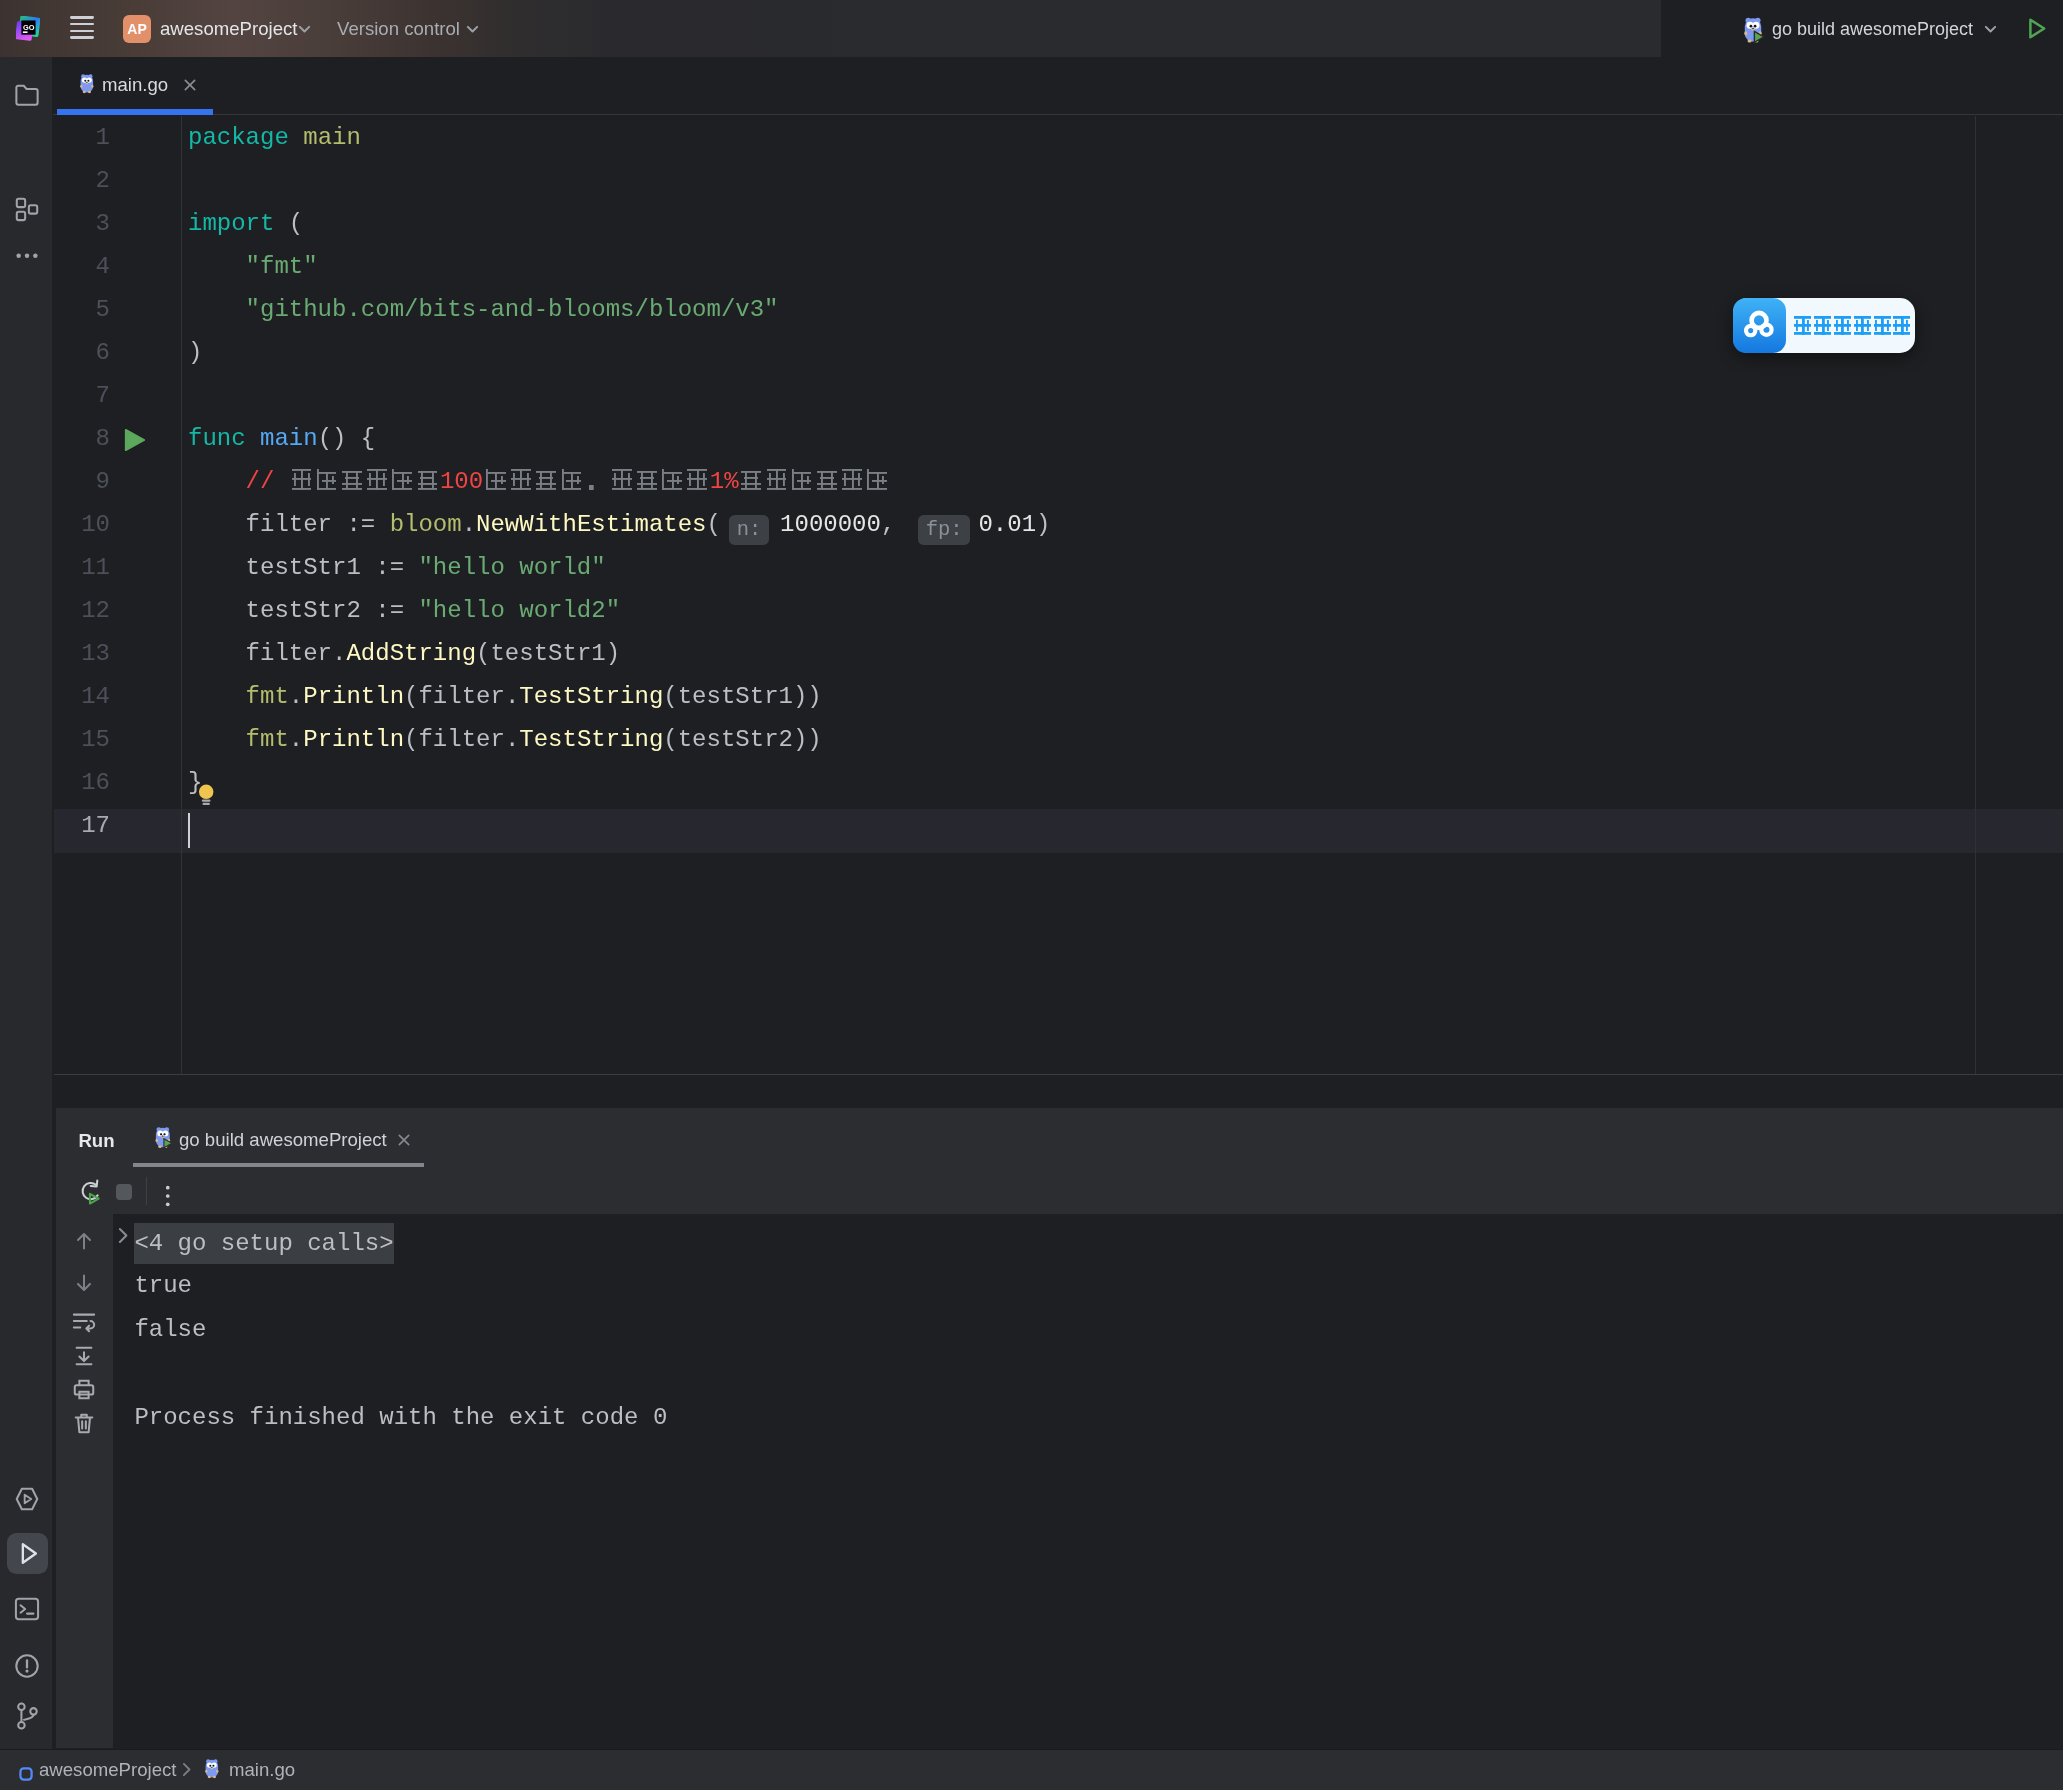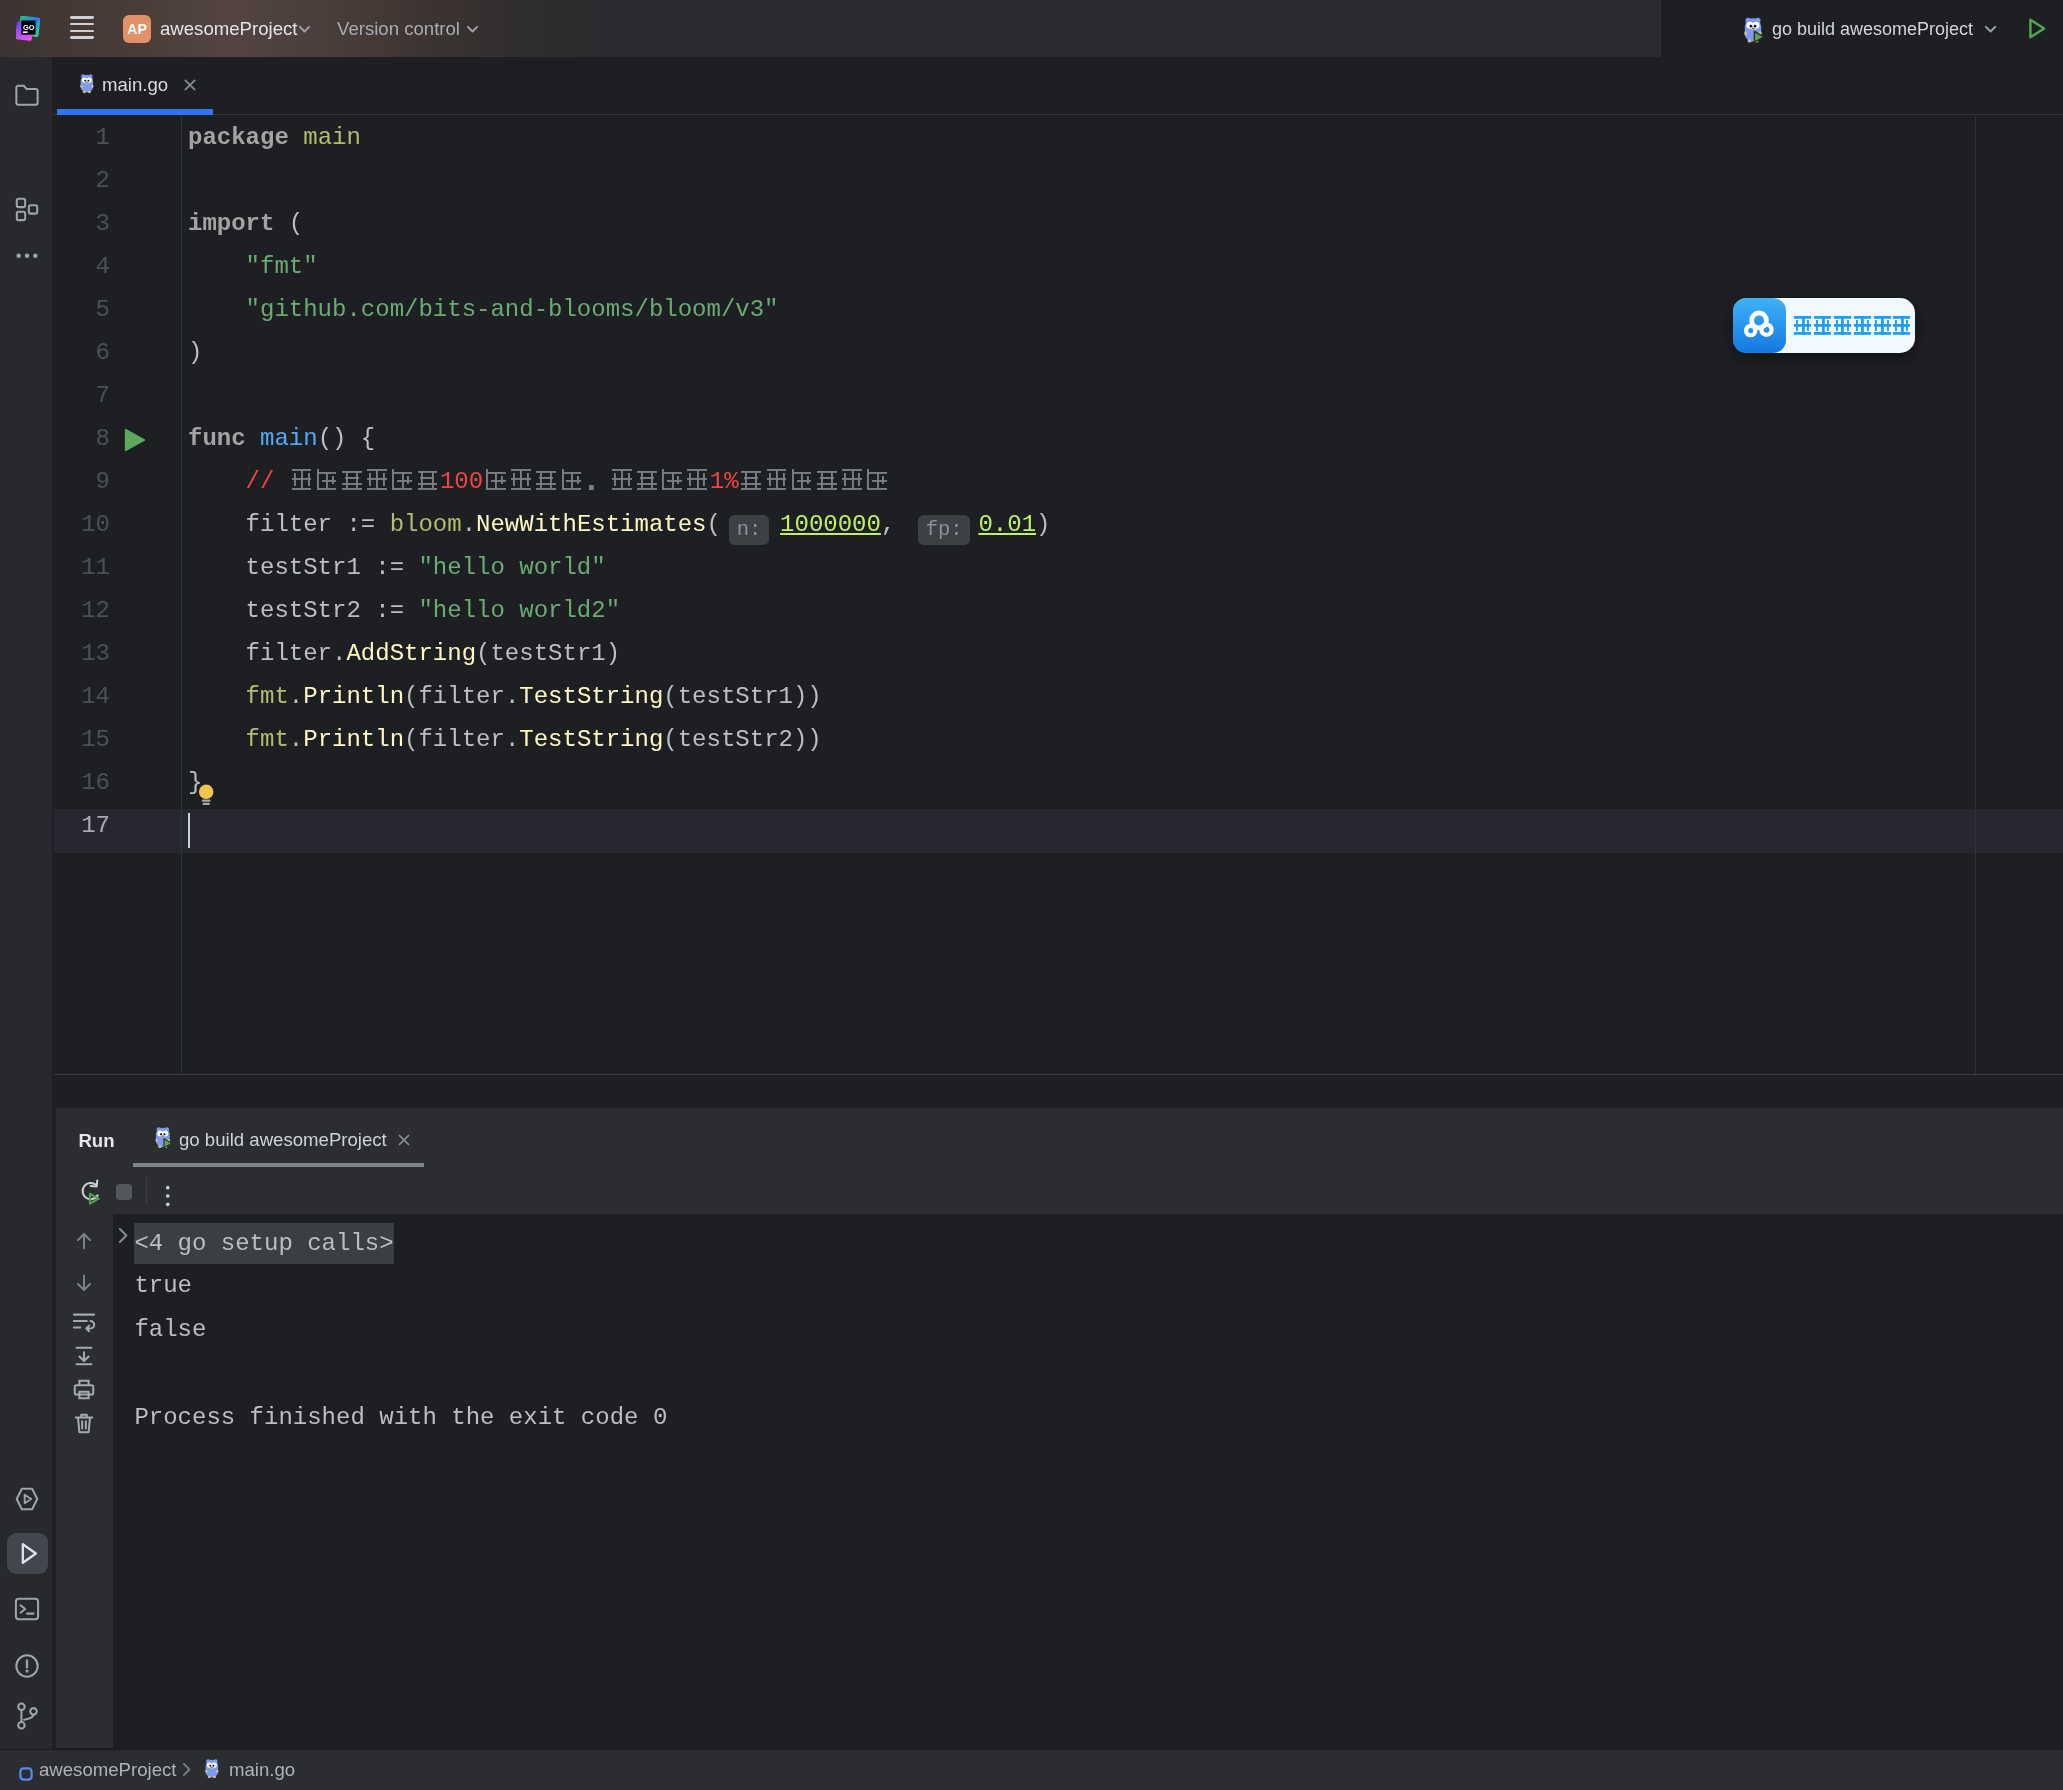--- a/index.html
+++ b/index.html
@@ -25,26 +25,26 @@
 
 
 #editor { left:54px; top:116px; width:2009px; height:958px; background:#1E1F22; }
 #caretline { position:absolute; left:0; top:693px; width:2009px; height:44px; background:#27272F; }
 #guide { position:absolute; left:1921px; top:0; width:0.9px; height:958px; background:#2E3136; }
 #gutsep { position:absolute; left:127px; top:0; width:0.9px; height:958px; background:#303338; }
 #gutter { position:absolute; left:0; top:0; width:56px; text-align:right;
   font-family:"Liberation Mono",monospace; font-size:24px; line-height:43px; color:#4B5059; }
 #code { position:absolute; left:134px; top:0; font-family:"Liberation Mono",monospace;
   font-size:24px; line-height:43px; color:#BCBEC4; white-space:pre; }
-.k  { color:#a3a3a3;font-weight:bold; }
+.k  { color:#14b8a6; }
 .pkg{ color:#B4BC6E; }
 .fn { color:#56A8F5; }
 .call{ color:#fef9c3; }
 .str{ color:#6AAB73; }
-.num{ color:#bef264;text-decoration:underline; }
+.num{ color:#e5e5e5; }
 .cmt{ color:#ef4444; }
 .pill { display:inline-block; background:#3D4045; border-radius:5.6px; color:#8C9097;
   font-size:20.5px; height:30px; line-height:30px; padding:0 7.5px; vertical-align:-3.7px; }
 #caret { position:absolute; left:134px; top:697px; width:1.9px; height:35px; background:#CFD1D7; }
 
 
 .hz { display:inline-block; width:19.6px; height:21.4px; margin:0 2.8px; vertical-align:-1.9px;
   background:
    linear-gradient(#7A7E85,#7A7E85) 0 0.9px/100% 1.9px no-repeat,
    linear-gradient(#7A7E85,#7A7E85) 0 9.3px/100% 1.9px no-repeat,

